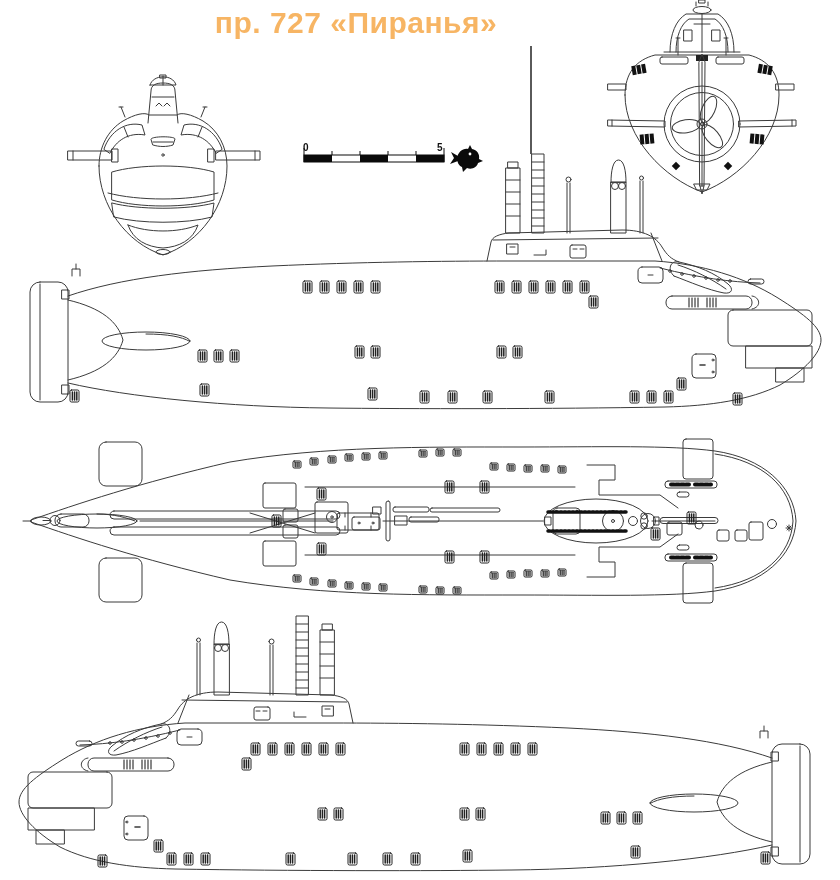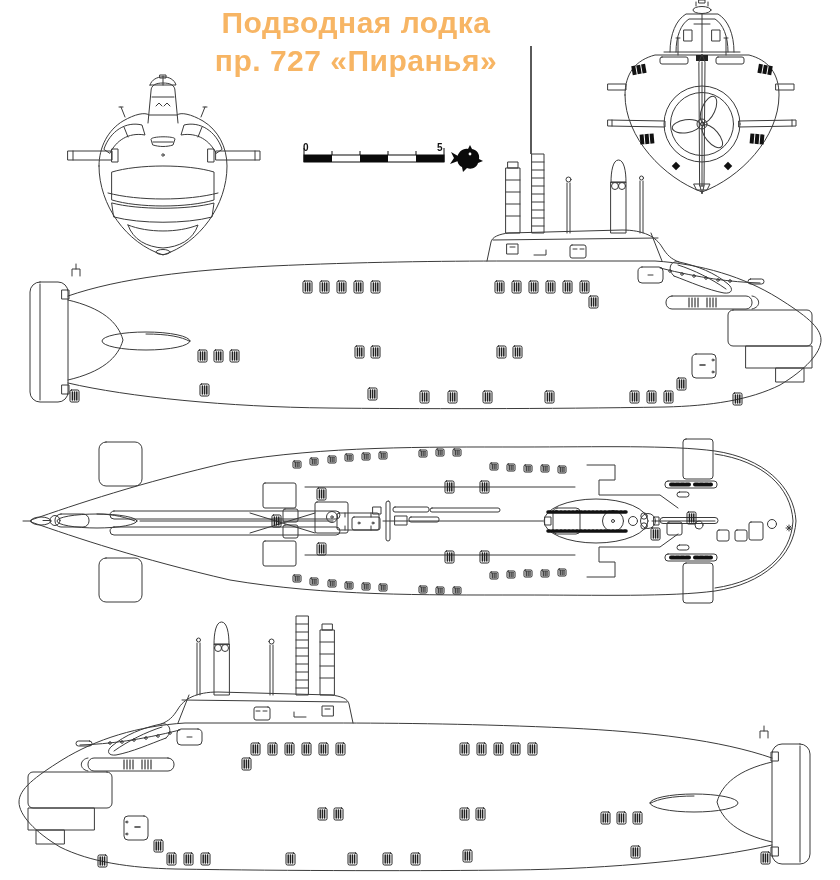--- a/index.html
+++ b/index.html
@@ -147,21 +147,20 @@
             <use href="#lh" x="637" y="241"></use>
           <use href="#lh" x="654" y="241"></use>
             <use href="#lh" x="667" y="228"></use>
             <use href="#lh" x="723" y="243"></use>
         </g>
       </g>
     </defs>
   </svg>
 
   <div class="title" style="color: rgb(247, 181, 100);">
-    <div>Подводная лодка</div>
     <div>пр. 727 «Пиранья»</div>
   </div>
 
   <svg style="left:28px;top:75px" width="245" height="200" viewBox="0 0 245 200">
     <g class="ln">
       <path d="M71,91 C71,130 98,168 135,180 C172,168 199,130 199,91
                C199,72 190,55 175,46 C163,39 153,37 149,40 L121,40 C117,37 107,39 95,46 C80,55 71,72 71,91 Z"></path>
       <g>
         <path d="M120,48 L123,16 C123,10 128,8 135,8 C142,8 147,10 147,16 L150,48"></path>
         <path d="M122,10 C125,-1 145,-1 148,10 L122,10 Z"></path>

